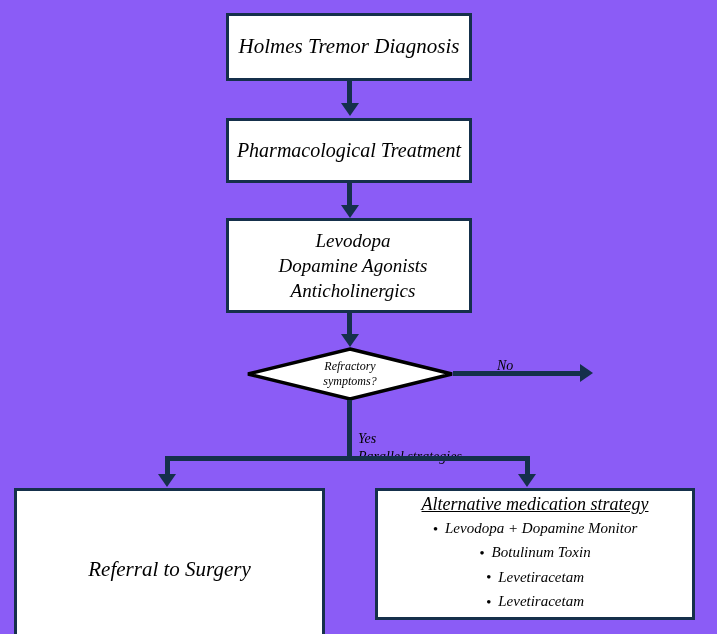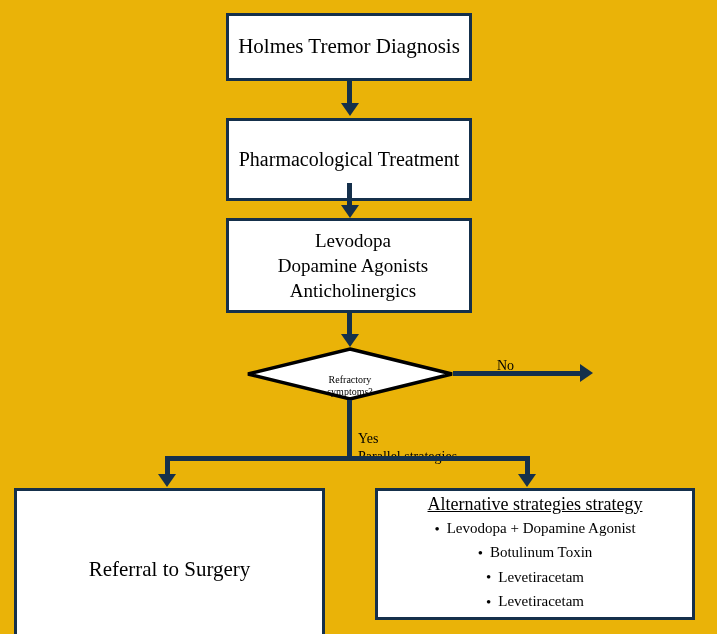--- a/index.html
+++ b/index.html
@@ -4,45 +4,46 @@
 <style>
   html, body {
     margin: 0;
     padding: 0;
     background: #ffffff;
   }
   #flowchart-root {
     position: relative;
     width: 717px;
     height: 634px;
-    background: #eab308;
+    background: #8b5cf6;
     font-family: "Liberation Serif", "DejaVu Serif", serif;
     color: #000000;
     overflow: hidden;
+    font-style: italic;
   }
   .node {
     position: absolute;
     box-sizing: border-box;
     background: #ffffff;
     border: 3px solid #15304b;
     display: flex;
     align-items: center;
     justify-content: center;
     text-align: center;
   }
   .node-text {
     line-height: 1.32;
     white-space: pre-line;
   }
 
   
   #node-diagnosis      { left: 226px; top: 13px;  width: 246px; height: 68px;  }
   #node-diagnosis .node-text { font-size: 21px; }
 
-  #node-pharmacological{ left: 226px; top: 118px; width: 246px; height: 83px;  }
+  #node-pharmacological{ left: 226px; top: 118px; width: 246px; height: 65px;  }
   #node-pharmacological .node-text { font-size: 20px; }
 
   #node-medications    { left: 226px; top: 218px; width: 246px; height: 95px; padding-left: 8px;  }
   #node-medications .node-text { font-size: 19px; }
 
   #node-monitor        { left: 597px; top: 343px; width: 110px; height: 65px;  }
   #node-monitor .node-text { font-size: 19px; }
 
   #node-surgery        { left: 14px;  top: 488px; width: 311px; height: 164px; }
   #node-surgery .node-text { font-size: 21px; }
@@ -76,28 +77,28 @@
     position: absolute;
     left: 245px;
     top: 347px;
     width: 210px;
     height: 54px;
   }
   #node-decision svg { display: block; }
   #node-decision .decision-label {
     position: absolute;
     left: 0;
-    top: 12px;
+    top: 0;
     width: 210px;
     height: 54px;
     display: flex;
     align-items: center;
     justify-content: center;
     text-align: center;
-    font-size: 10px;
+    font-size: 12px;
     line-height: 1.25;
     white-space: pre-line;
     pointer-events: none;
   }
 
   
   .conn {
     position: absolute;
     background: #15304b;
   }
@@ -183,23 +184,23 @@
 
   <div class="conn conn-v" style="left:525px; top:456px; height:22px;"></div>
   <div class="arrow-down" style="left:518px; top:474px;"></div>
 
   <div class="node" id="node-surgery">
     <span class="node-text">Referral to Surgery</span>
   </div>
 
   <div class="node" id="node-alternative">
     <div class="alt-inner">
-      <div class="alt-title">Alternative strategies strategy</div>
+      <div class="alt-title">Alternative medication strategy</div>
       <ul class="alt-list">
-        <li><span class="bullet">•</span><span>Levodopa + Dopamine Agonist</span></li>
+        <li><span class="bullet">•</span><span>Levodopa + Dopamine Monitor</span></li>
         <li><span class="bullet">•</span><span>Botulinum Toxin</span></li>
         <li><span class="bullet">•</span><span>Levetiracetam</span></li>
         <li><span class="bullet">•</span><span>Levetiracetam</span></li>
       </ul>
     </div>
   </div>
 
 </div>
 
 </body></html>

